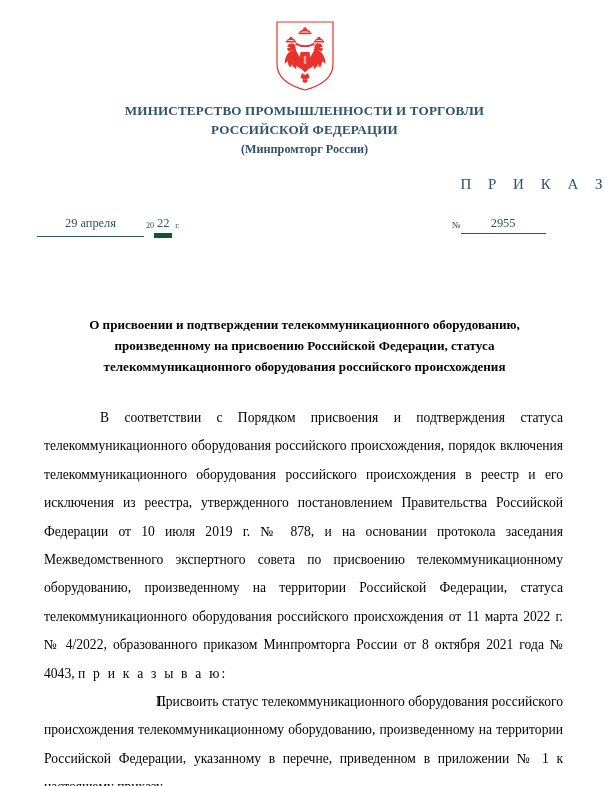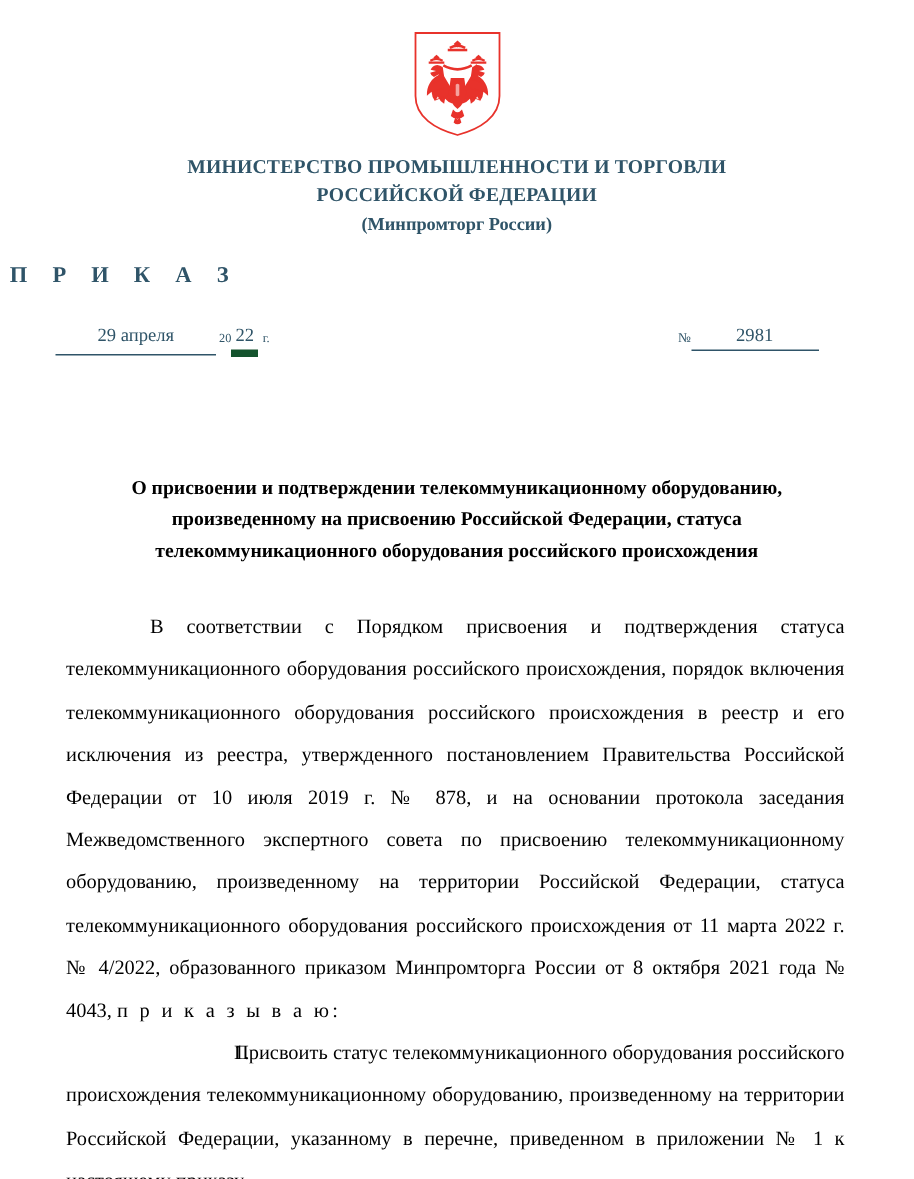--- a/index.html
+++ b/index.html
@@ -61,23 +61,23 @@
     display: block;
     margin-top: 2px;
   }
 
   
   .order-word {
     position: absolute;
     left: 0;
     right: 0;
     top: 176px;
-    text-align: left;
-    color: #2f5468;
-    font-weight: bold;
+    text-align: right;
+    color: #2f5468;
+    font-weight: normal;
     font-size: 15px;
     letter-spacing: 6.5px;
     text-indent: 6.5px;
   }
 
   
   .meta-row {
     position: absolute;
     left: 0;
     top: 216px;
@@ -254,26 +254,26 @@
     <span class="ln3">(Минпромторг России)</span>
   </div>
 
   <div class="order-word">П Р И К А З</div>
 
   <div class="meta-row">
     <div class="date-block">
       <span class="date-day">29 апреля</span><span class="date-cc">20</span><span class="date-yy">22</span><span class="date-g">г.</span>
     </div>
     <div class="num-block">
-      <span class="num-sign">№</span><span class="num-value">2981</span>
+      <span class="num-sign">№</span><span class="num-value">2955</span>
     </div>
   </div>
 
   <div class="doc-title">
-    <span>О присвоении и подтверждении телекоммуникационному оборудованию,</span>
+    <span>О присвоении и подтверждении телекоммуникационного оборудованию,</span>
     <span>произведенному на присвоению Российской Федерации, статуса</span>
     <span>телекоммуникационного оборудования российского происхождения</span>
   </div>
 
   <div class="body-text">
     <p><span>В соответствии с Порядком присвоения и подтверждения статуса телекоммуникационного оборудования российского происхождения, порядок включения телекоммуникационного оборудования российского происхождения в реестр и его исключения из реестра, утвержденного постановлением Правительства Российской Федерации от 10 июля 2019 г. № 878, и на основании протокола заседания Межведомственного экспертного совета по присвоению телекоммуникационному оборудованию, произведенному на территории Российской Федерации, статуса телекоммуникационного оборудования российского происхождения от 11 марта 2022 г. № 4/2022, образованного приказом Минпромторга России от 8 октября 2021 года № 4043,</span> <span class="spaced">п р и к а з ы в а ю:</span></p>
     <p class="para-item"><span class="item-num">1.</span><span>Присвоить статус телекоммуникационного оборудования российского происхождения телекоммуникационному оборудованию, произведенному на территории Российской Федерации, указанному в перечне, приведенном в приложении № 1 к настоящему приказу.</span></p>
   </div>
 
 </div>

